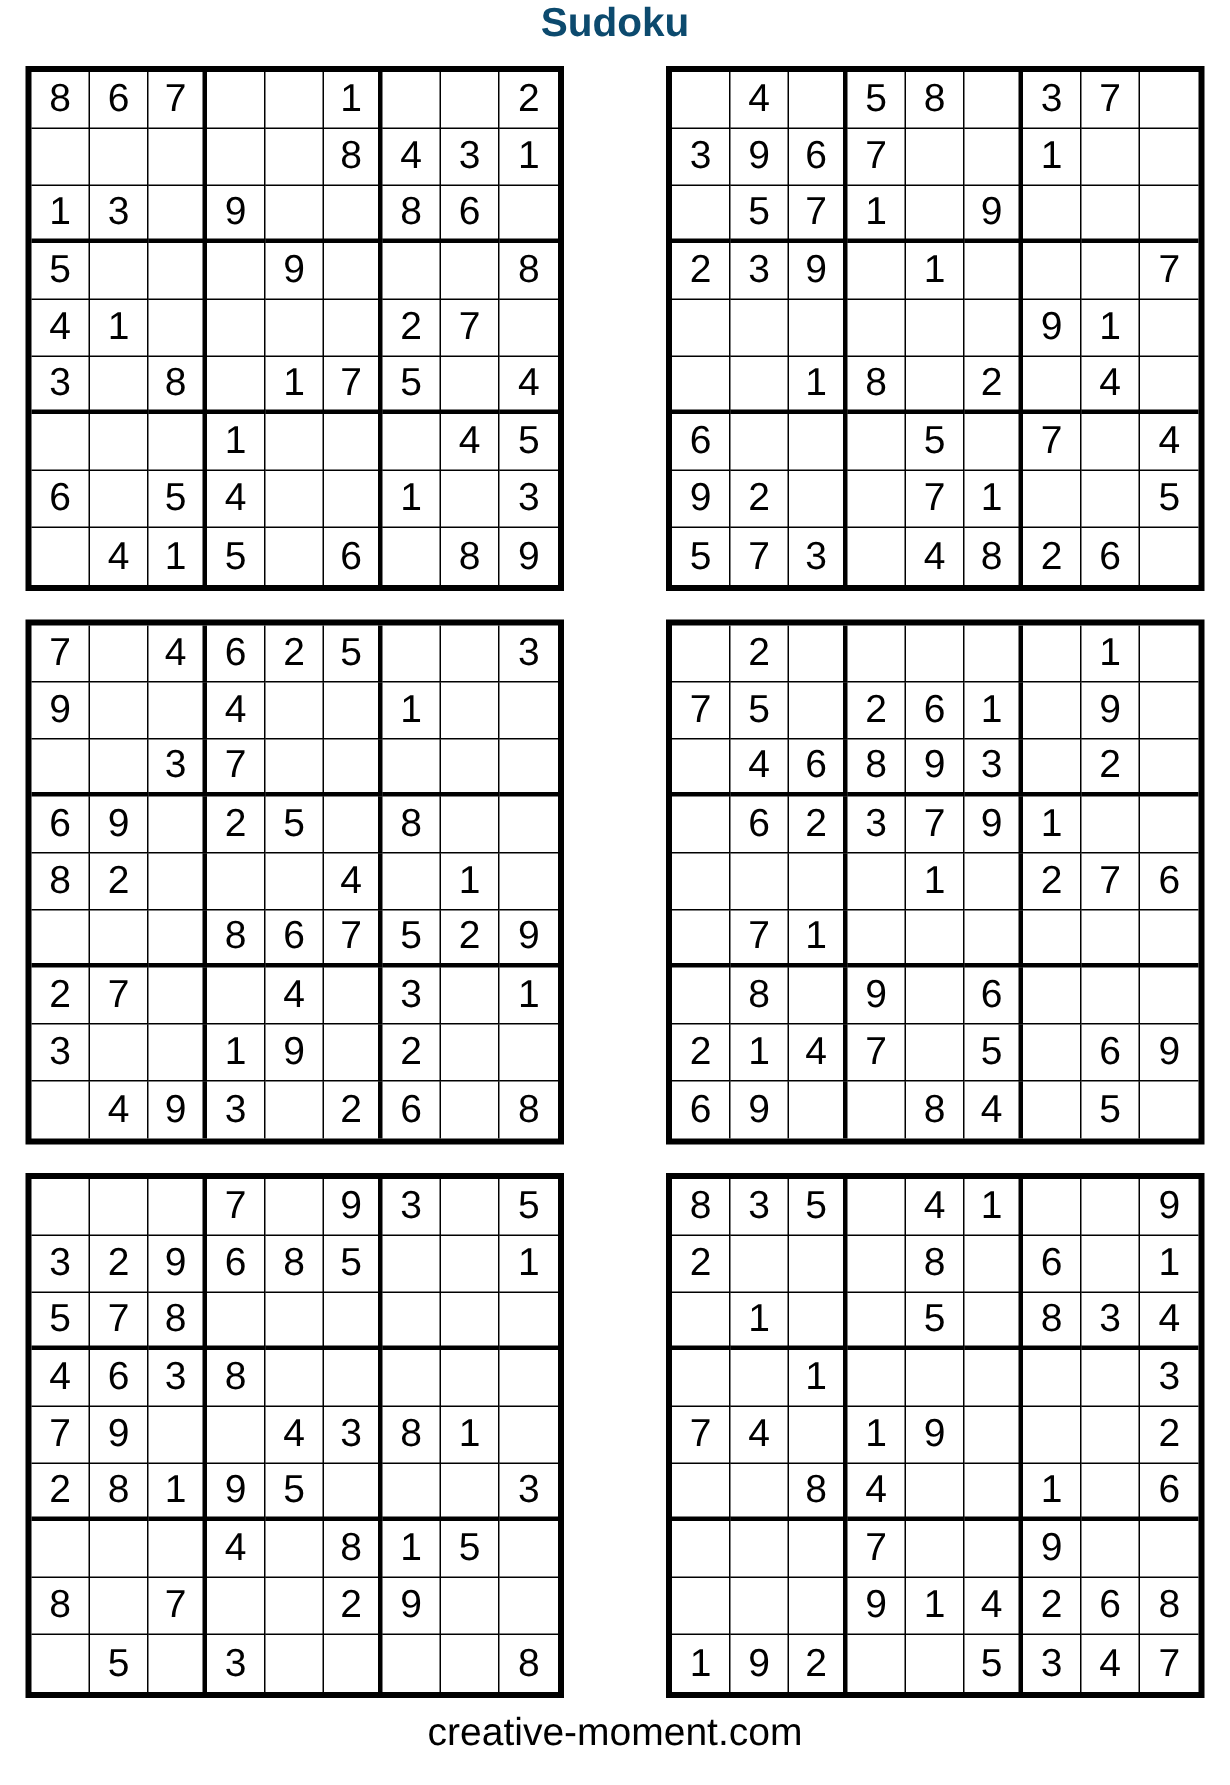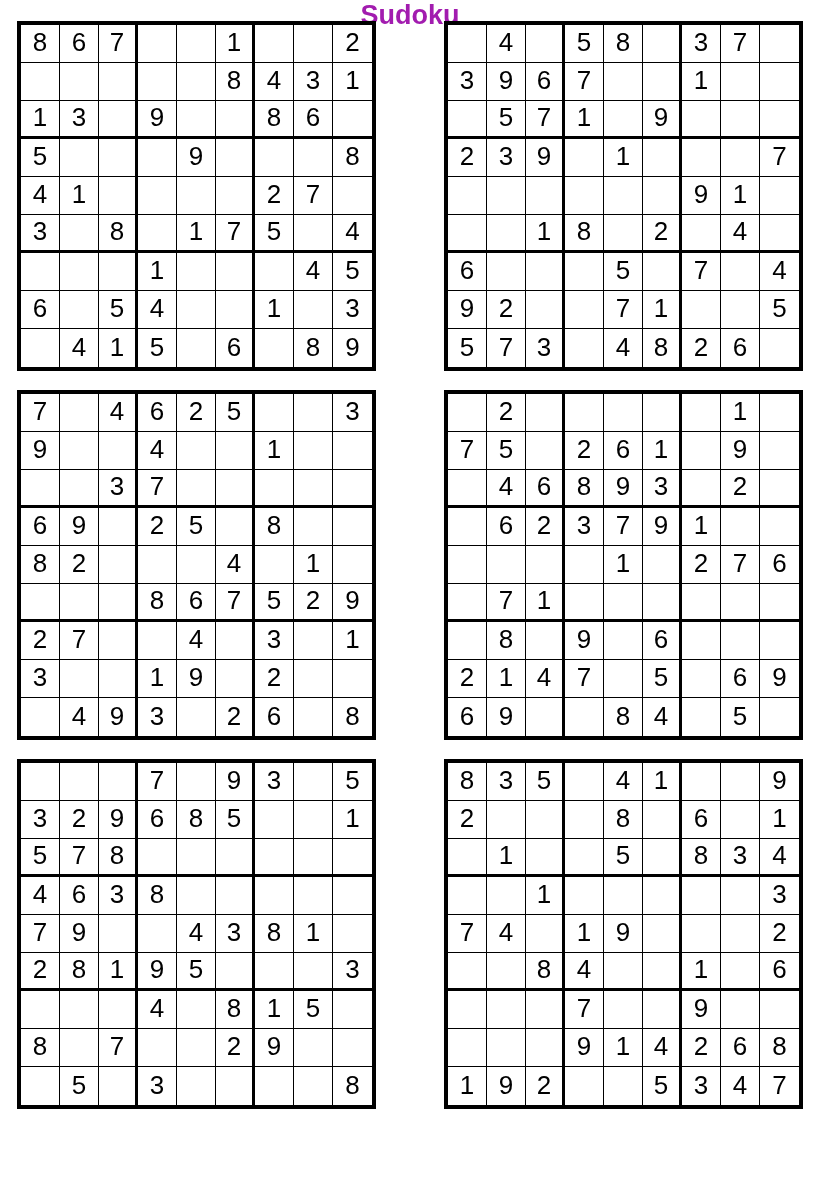--- a/index.html
+++ b/index.html
@@ -11,22 +11,22 @@
     font-family: "Liberation Sans", sans-serif;
     color: #000000;
     overflow: hidden;
     display: flex;
     flex-direction: column;
   }
   .page-title {
     text-align: center;
     font-size: 27px;
     line-height: 30px;
-    height: 21px;
-    color: #a21caf;
+    height: 44px;
+    color: #0c4a6e;
   }
   .boards {
     display: grid;
     grid-template-columns: repeat(2, auto);
     justify-content: space-between;
     row-gap: 19px;
     padding: 0 17px;
   }
   .board {
     display: grid;
@@ -555,13 +555,14 @@
         <div class="cell edge-b">9</div>
         <div class="cell box-r edge-b">2</div>
         <div class="cell edge-b"></div>
         <div class="cell edge-b"></div>
         <div class="cell box-r edge-b">5</div>
         <div class="cell edge-b">3</div>
         <div class="cell edge-b">4</div>
         <div class="cell edge-r edge-b">7</div>
       </div>
     </div>
+  <div class="page-footer">creative-moment.com</div>
 </div>
 
 </body></html>

